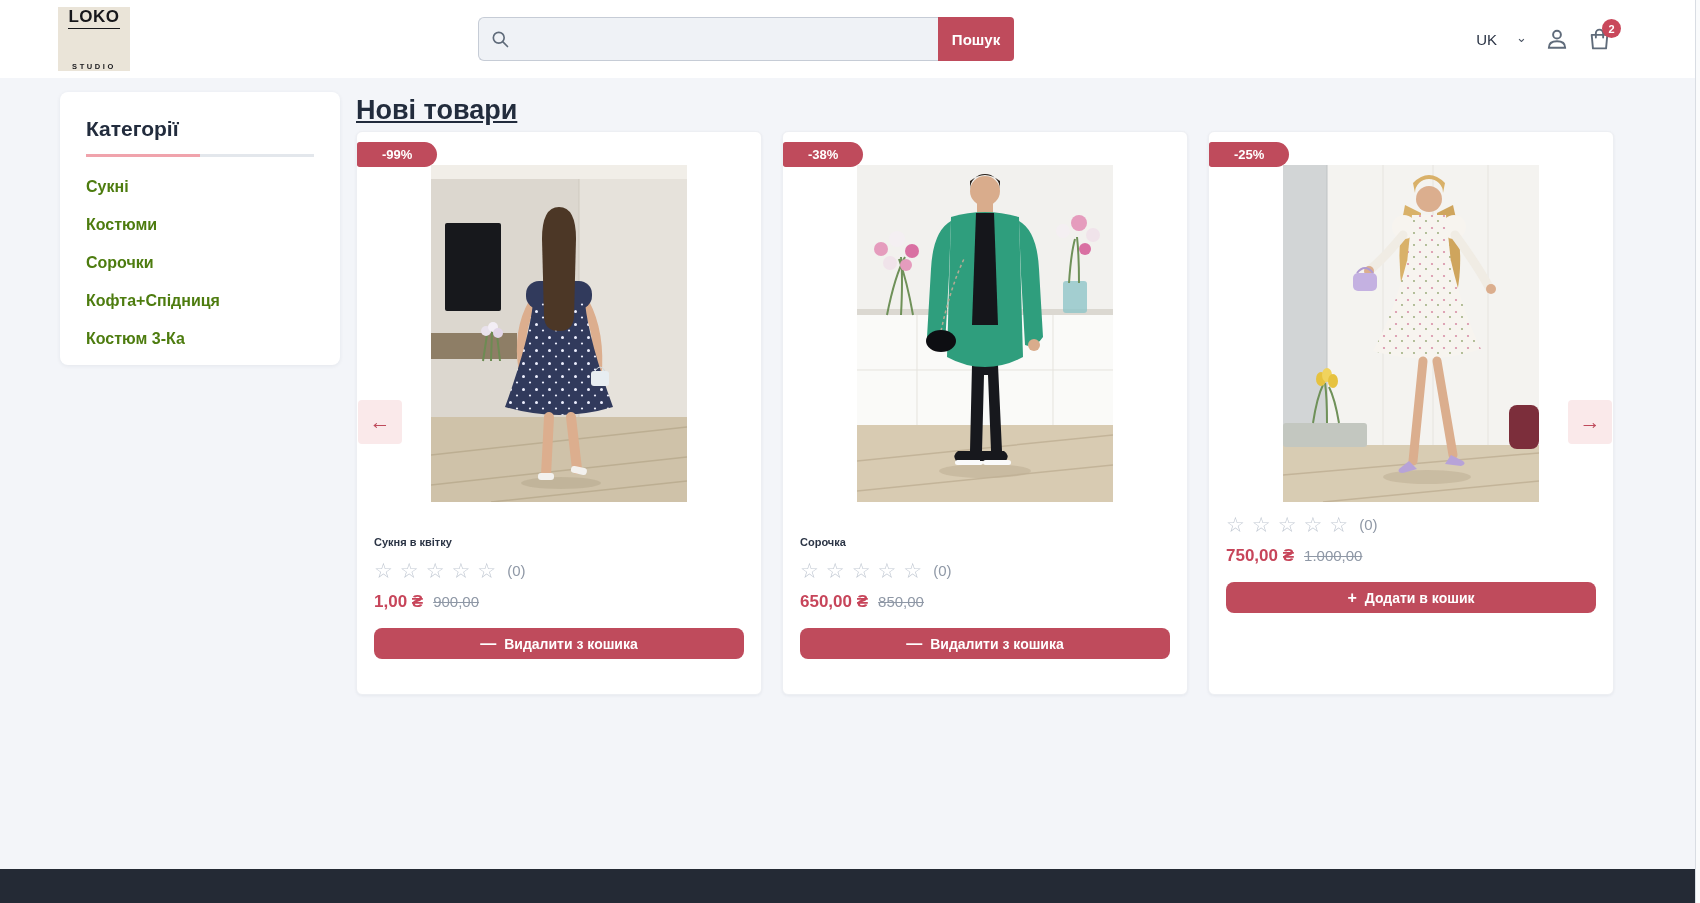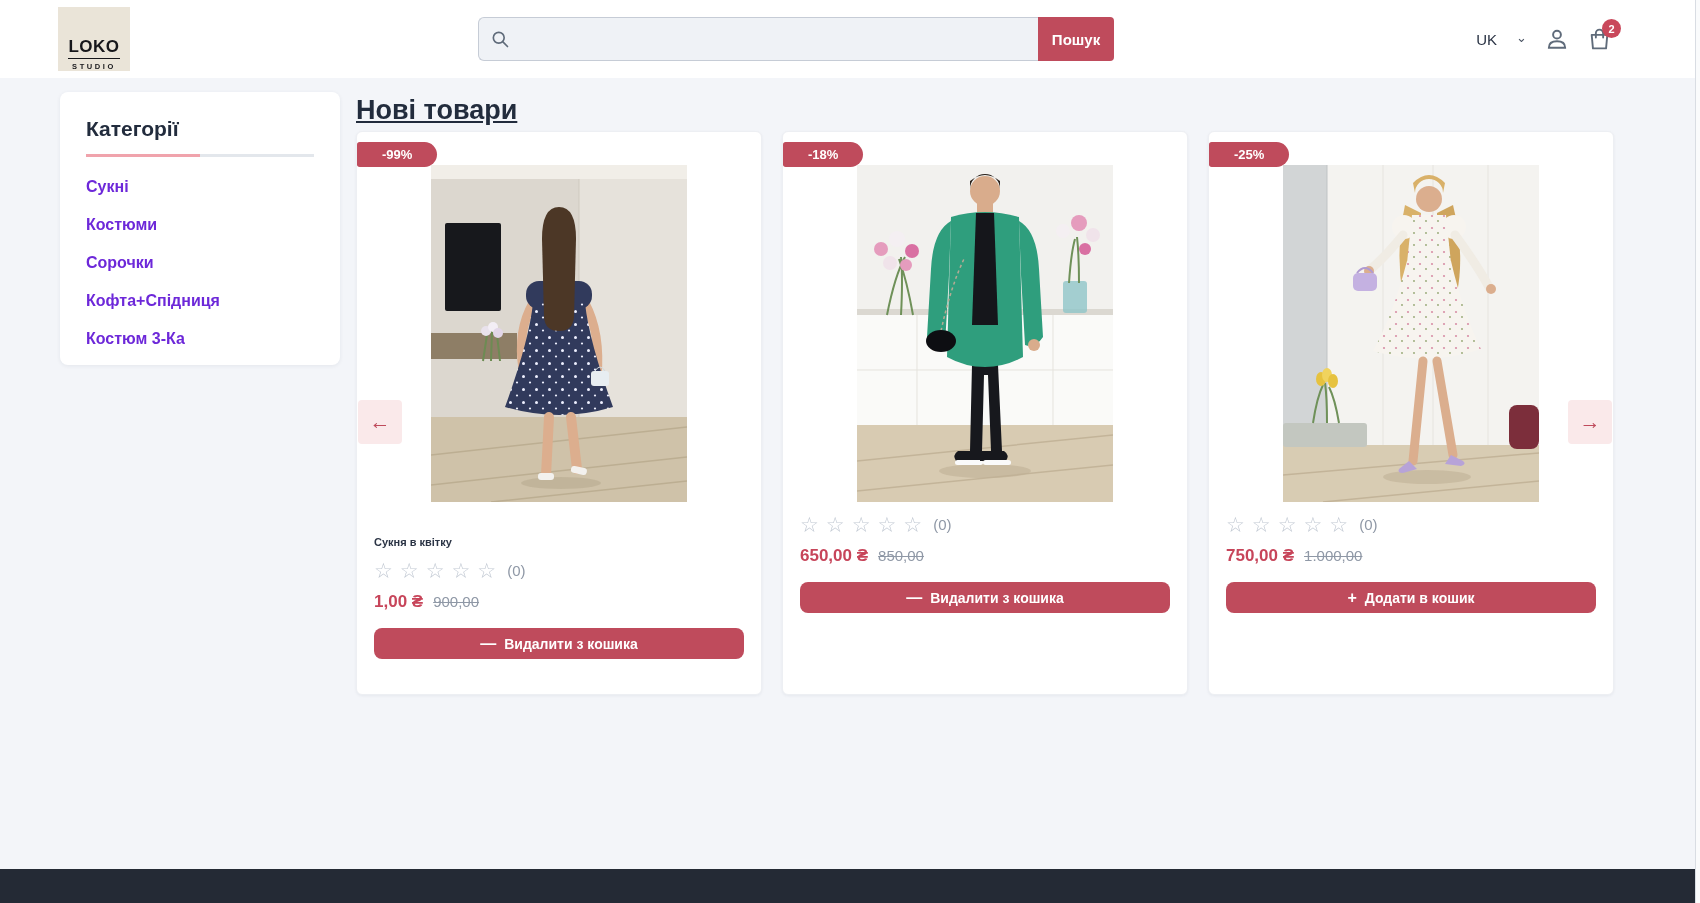--- a/index.html
+++ b/index.html
@@ -2,46 +2,46 @@
 <html><head>
 <meta charset="utf-8">
 <style>
   * { margin:0; padding:0; box-sizing:border-box; }
   html,body { width:1700px; height:903px; }
   body { font-family:"Liberation Sans","DejaVu Sans",sans-serif; background:#f3f5f9; position:relative; overflow:hidden; color:#2b3445; }
 
   
   .header { position:absolute; top:0; left:0; width:1700px; height:78px; background:#ffffff; z-index:10; }
   .logo { position:absolute; left:58px; top:7px; width:72px; height:64px; background:#eae4d8;
-          display:flex; flex-direction:column; align-items:center; justify-content:flex-end; cursor:pointer; }
+          display:flex; flex-direction:column; align-items:center; justify-content:space-between; cursor:pointer; }
   .logo-title { font-size:17px; font-weight:bold; color:#16161a; letter-spacing:.5px; border-bottom:1.5px solid #16161a; padding-bottom:1px; line-height:1.15; }
   .logo-sub { font-size:7.5px; color:#16161a; letter-spacing:2.6px; margin-top:3px; font-weight:bold; }
 
-  .search-wrap { position:absolute; left:478px; top:17px; width:636px; height:44px; display:flex; }
+  .search-wrap { position:absolute; left:478px; top:17px; width:536px; height:44px; display:flex; }
   .search-box { flex:1; display:flex; align-items:center; background:#eff2f6; border:1px solid #c6ccd6; border-right:none;
                 border-radius:6px 0 0 6px; padding-left:11px; }
   .search-box svg { flex:none; }
   .search-input { flex:1; border:none; background:transparent; outline:none; height:100%; font-size:15px; padding:0 10px; color:#2b3445; }
   .search-btn { width:76px; background:#bf4b5c; color:#fff; font-size:15px; font-weight:bold;
                 border:none; border-radius:0 4px 4px 0; cursor:pointer; }
 
   .header-right { position:absolute; right:88px; top:0; height:78px; display:flex; align-items:center; gap:17px; }
   .lang { display:flex; align-items:center; gap:19px; font-size:15px; color:#2b3445; cursor:pointer; }
   .lang .chev { font-size:13px; color:#4a5463; line-height:1; transform:translateY(-2px); }
   .icon-btn { background:none; border:none; cursor:pointer; position:relative; display:flex; align-items:center; }
   .cart-badge { position:absolute; top:-7px; right:-9px; width:19px; height:19px; background:#c9485b; color:#fff;
                 border-radius:50%; font-size:11px; font-weight:bold; display:flex; align-items:center; justify-content:center; }
 
   
   .sidebar { position:absolute; left:60px; top:92px; width:280px; height:273px; background:#fff; border-radius:8px;
              box-shadow:0 1px 4px rgba(25,39,70,.07); padding:25px 26px; z-index:3; }
   .sidebar h2 { font-size:21px; font-weight:bold; color:#222c3d; }
   .cat-underline { height:3px; margin-top:13px; margin-bottom:21px;
                    background:linear-gradient(90deg,#f0a3ac 0 50%, #e3e7ec 50% 100%); }
-  .cat-item { font-size:16px; font-weight:bold; color:#6d28d9; margin-bottom:20px; cursor:pointer; }
+  .cat-item { font-size:16px; font-weight:bold; color:#4d7c0f; margin-bottom:20px; cursor:pointer; }
   .cat-item:last-child { margin-bottom:0; }
 
   
   .main-title { position:absolute; left:356px; top:95px; font-size:27px; font-weight:bold; color:#222c3d;text-decoration:underline; }
 
   .products { position:absolute; left:356px; top:131px; display:flex; gap:20px; }
   .card { width:406px; height:564px; background:#fff; border:1px solid #edeff3; border-radius:6px;
           box-shadow:0 1px 3px rgba(25,39,70,.06); position:relative; }
   .badge { position:absolute; top:10px; left:0; background:#bf4b5c; color:#fff; font-size:13px; font-weight:bold;
            padding:5px 25px; border-radius:3px 14px 14px 3px; z-index:2; }
@@ -171,21 +171,21 @@
         <span class="old-price">900,00</span>
       </div>
       <button class="cart-btn">
         <span class="b-icon">—</span>
         <span>Видалити з кошика</span>
       </button>
     </div>
   </div>
 
   <div class="card">
-    <span class="badge">-18%</span>
+    <span class="badge">-38%</span>
     <svg class="photo" viewBox="0 0 256 337">
       <rect width="256" height="337" fill="#f2f1ee"></rect>
       <rect y="148" width="256" height="112" fill="#fafaf8"></rect>
       <rect y="144" width="256" height="6" fill="#dbd8d1"></rect>
       <g stroke="#e5e3dd">
           <line x1="60" y1="150" x2="60" y2="260"></line>
           <line x1="196" y1="150" x2="196" y2="260"></line>
           <line x1="0" y1="205" x2="256" y2="205"></line>
         </g>
       <rect y="260" width="256" height="77" fill="#d8cbb2"></rect>
@@ -216,20 +216,21 @@
           <circle cx="49" cy="180" r="6" fill="#d9ac8c"></circle>
         <path d="M-44,166 Q-34,120 -20,92" stroke="#b7ab95" stroke-width="1.5" fill="none" stroke-dasharray="3 3"></path>
         <ellipse cx="-44" cy="176" rx="15" ry="11" fill="#0d0e12"></ellipse>
         <path d="M-17,286 h14 v10 h-26 q-4,-6 2,-10 Z" fill="#17181d"></path>
           <rect x="-30" y="295" width="28" height="5" rx="2.5" fill="#fafafa"></rect>
         <path d="M4,286 h15 q6,4 2,10 h-26 v-10 Z" fill="#17181d"></path>
           <rect x="-2" y="295" width="28" height="5" rx="2.5" fill="#fafafa"></rect>
       </g>
     </svg>
     <div class="info">
+      <div class="p-title">Сорочка</div>
       <div class="stars-row">
         <span class="stars">☆☆☆☆☆</span>
         <span class="rating">(0)</span>
       </div>
       <div class="price-row">
         <span class="price">650,00 ₴</span>
         <span class="old-price">850,00</span>
       </div>
       <button class="cart-btn">
         <span class="b-icon">—</span>

